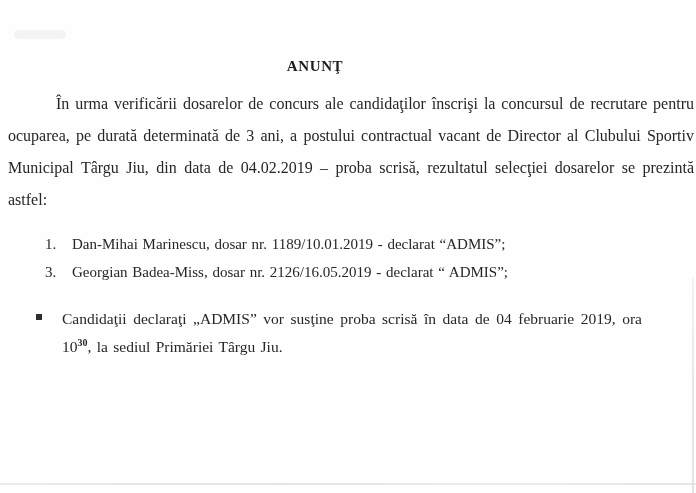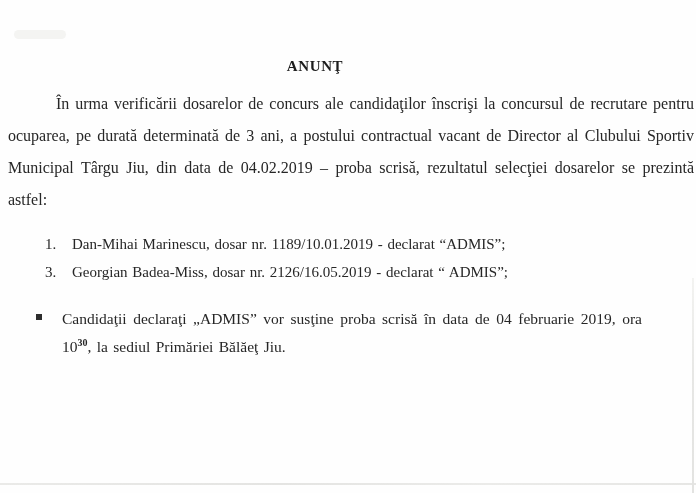--- a/index.html
+++ b/index.html
@@ -121,20 +121,20 @@
 
   <p class="intro">În urma verificării dosarelor de concurs ale candidaţilor înscrişi la concursul de recrutare pentru ocuparea,  pe durată determinată de 3 ani, a postului contractual vacant de Director al Clubului Sportiv Municipal Târgu Jiu, din data de 04.02.2019 – proba scrisă, rezultatul selecţiei dosarelor se prezintă astfel:</p>
 
   <ol class="candidates">
     <li><span class="num">1.</span><span class="txt">Dan-Mihai Marinescu, dosar nr. 1189/10.01.2019 - declarat  “ADMIS”;</span></li>
     <li><span class="num">3.</span><span class="txt">Georgian Badea-Miss, dosar nr. 2126/16.05.2019 - declarat  “ ADMIS”;</span></li>
   </ol>
 
   <div class="notes">
     <div class="note">
-      <span class="bullet"></span><span>Candidaţii declaraţi „ADMIS” vor susţine proba scrisă în data de 04 februarie 2019, ora 10</span><sup>30</sup><span>, la sediul Primăriei Bălăeţ Jiu.</span>
+      <span class="bullet"></span><span>Candidaţii declaraţi „ADMIS” vor susţine proba scrisă în data de 04 februarie 2019, ora 10</span><sup>30</sup><span>, la sediul Primăriei Târgu Jiu.</span>
     </div>
   </div>
 
   <div class="edge-bottom"></div>
   <div class="edge-right"></div>
 
 </div>
 
 </body></html>

